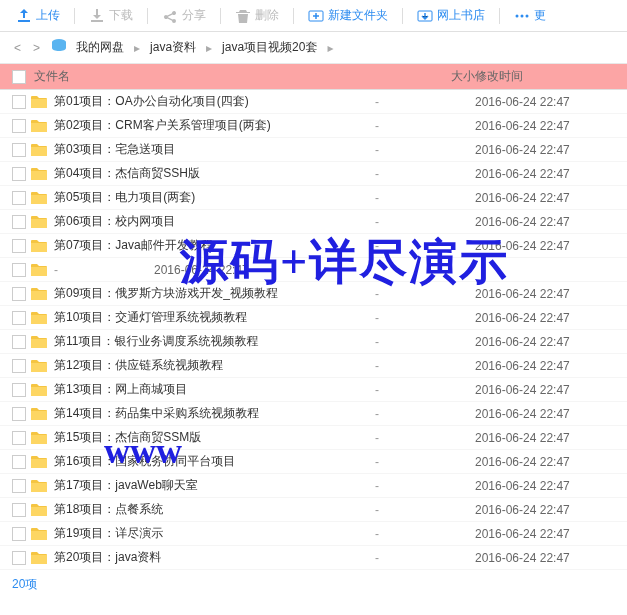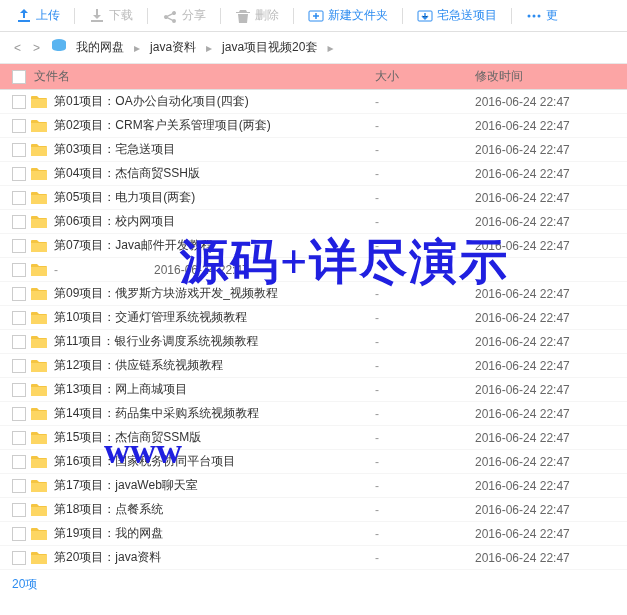--- a/index.html
+++ b/index.html
@@ -13,21 +13,21 @@
     
     .breadcrumb { display: flex; align-items: center; gap: 8px; padding: 6px 12px; height: 32px; border-bottom: 1px solid #e8e8e8; }
     .bc-arrow { color: #999; cursor: pointer; padding: 0 2px; }
     .bc-item { color: #333; cursor: pointer; }
     .bc-sep { color: #aaa; margin: 0 2px; }
     .disk-icon { width: 18px; height: 18px; }
     
     .headers { display: flex; align-items: center; padding: 4px 12px; border-bottom: 1px solid #e0e0e0; background: #fca5a5; height: 26px; color: #666; }
     .hdr-chk { width: 18px; }
     .hdr-name { flex: 1; padding-left: 4px; }
-    .hdr-size { width: 100px; text-align: left; margin-left: 37px; }
+    .hdr-size { width: 100px; text-align: right; margin-left: 37px; }
     .hdr-time { width: 140px; text-align: left; }
     
     .list { }
     .row { display: flex; align-items: center; padding: 3px 12px; height: 24px; border-bottom: 1px solid #f5f5f5; }
     .chk { width: 14px; height: 14px; border: 1px solid #ccc; background: #fff; cursor: pointer; flex-shrink: 0; }
     .folder-ico { width: 18px; height: 16px; margin: 0 6px 0 4px; flex-shrink: 0; }
     .fname { flex: 1; color: #333; cursor: pointer; white-space: nowrap; overflow: hidden; text-overflow: ellipsis; }
     .fsize { width: 100px; color: #999; }
     .ftime { width: 140px; color: #666; }
     
@@ -86,21 +86,21 @@
     <span>新建文件夹</span>
   </div>
   <div class="tb-sep"></div>
   <div class="tb-btn">
     <span class="tb-icon">
       <svg width="16" height="16" viewBox="0 0 16 16">
           <rect x="1" y="3" width="14" height="10" rx="1" fill="none" stroke="#2d8cf0"></rect>
           <path stroke="#2d8cf0" stroke-width="1.5" d="M8 5v5M5 8l3 3 3-3"></path>
         </svg>
     </span>
-    <span>宅急送项目</span>
+    <span>网上书店</span>
   </div>
   <div class="tb-sep"></div>
   <div class="tb-btn">
     <span class="tb-icon">
       <svg width="16" height="4" viewBox="0 0 16 4">
           <circle cx="3" cy="2" r="1.5" fill="#2d8cf0"></circle>
           <circle cx="8" cy="2" r="1.5" fill="#2d8cf0"></circle>
           <circle cx="13" cy="2" r="1.5" fill="#2d8cf0"></circle>
         </svg>
     </span>
@@ -313,21 +313,21 @@
       <span class="fname">第18项目：点餐系统</span>
       <span class="fsize">-</span>
       <span class="ftime">2016-06-24 22:47</span>
     </div>
     <div class="row">
       <div class="chk"></div>
       <span class="folder-ico"><svg viewBox="0 0 18 16">
           <path d="M1 3a1 1 0 011-1h5l2 2h7a1 1 0 011 1v8a1 1 0 01-1 1H2a1 1 0 01-1-1V3z" fill="#f5c542"></path>
           <path d="M1 5h16v8a1 1 0 01-1 1H2a1 1 0 01-1-1V5z" fill="#fdd663"></path>
         </svg></span>
-      <span class="fname">第19项目：我的网盘</span>
+      <span class="fname">第19项目：详尽演示</span>
       <span class="fsize">-</span>
       <span class="ftime">2016-06-24 22:47</span>
     </div>
     <div class="row">
       <div class="chk"></div>
       <span class="folder-ico"><svg viewBox="0 0 18 16">
           <path d="M1 3a1 1 0 011-1h5l2 2h7a1 1 0 011 1v8a1 1 0 01-1 1H2a1 1 0 01-1-1V3z" fill="#f5c542"></path>
           <path d="M1 5h16v8a1 1 0 01-1 1H2a1 1 0 01-1-1V5z" fill="#fdd663"></path>
         </svg></span>
       <span class="fname">第20项目：java资料</span>

